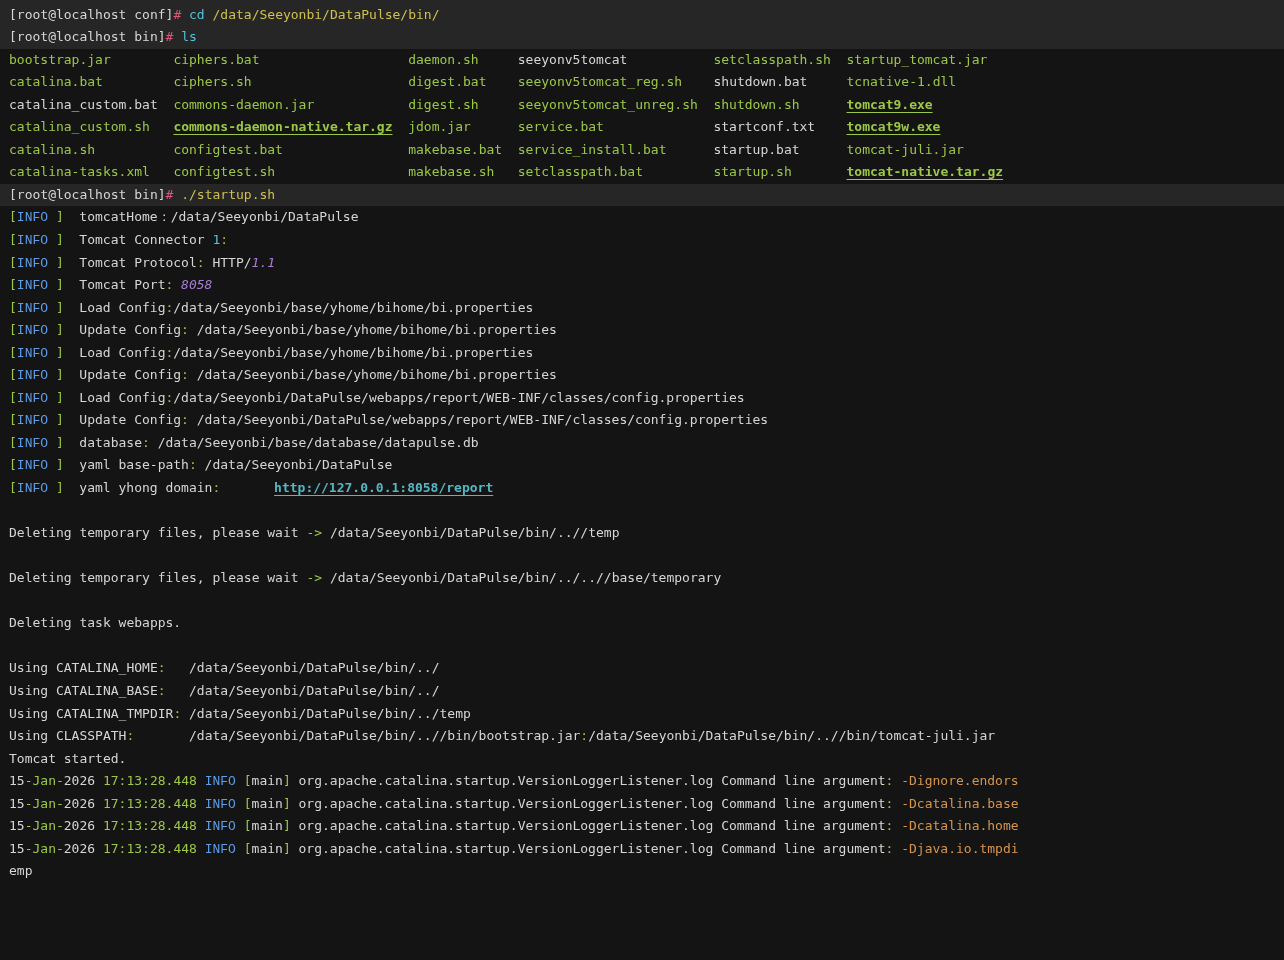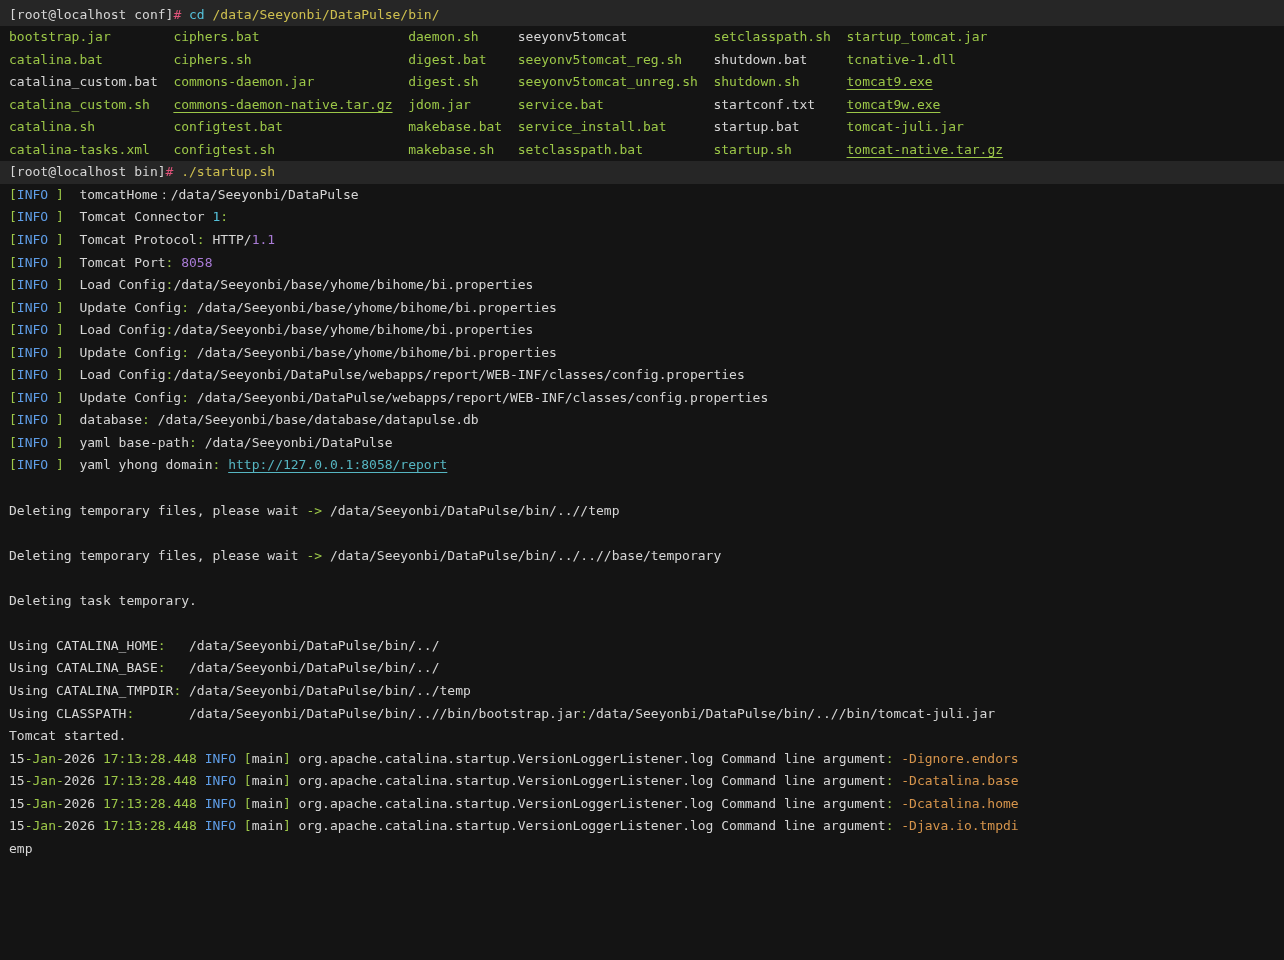--- a/index.html
+++ b/index.html
@@ -24,35 +24,36 @@
     font-size: 13px;
     line-height: 22.55px;
     height: 22.55px;
     padding-left: 9px;
     color: var(--fg, #d6d6d6);
   }
   .line.hl { background: var(--bg_highlight, #252525); }
   .c-fg     { color: var(--fg); }
   .c-green  { color: var(--green); }
   .c-cyan   { color: var(--cyan); }
-  .c-blue   { color: var(--blue); }
+  .c-blue   { color: var(--blue); font-family: Liberation Mono, monospace; }
   .c-pink   { color: var(--pink); }
   .c-yellow { color: var(--yellow); }
   .c-orange { color: var(--orange); }
-  .c-purple { color: var(--purple); }
-  .c-teal   { color: var(--teal); }
-  .u { text-decoration: underline; text-underline-offset: 3px; }
+  .c-purple { color: var(--purple); font-style: italic; }
+  .c-teal   { color: var(--teal); margin-left: 46px; }
+  .u { text-decoration: underline; text-underline-offset: 3px; font-weight: bold; }
 </style>
 </head>
 <body>
 
 <div class="terminal">
   <div class="term-lines" id="term-lines">
       <div class="line hl"><span class="c-fg">[root@localhost conf]</span><span class="c-pink">#</span></div>
       <div class="line hl"><span class="c-fg">[root@localhost conf]</span><span class="c-pink">#</span><span class="c-fg"> </span><span class="c-cyan">cd</span><span class="c-fg"> </span><span class="c-yellow">/data/Seeyonbi/DataPulse/bin/</span></div>
+      <div class="line hl"><span class="c-fg">[root@localhost bin]</span><span class="c-pink">#</span><span class="c-fg"> </span><span class="c-cyan">ls</span></div>
       <div class="line"><span class="c-green">bootstrap.jar</span><span class="c-fg">        </span><span class="c-green">ciphers.bat</span><span class="c-fg">                   </span><span class="c-green">daemon.sh</span><span class="c-fg">     </span><span class="c-fg">seeyonv5tomcat</span><span class="c-fg">           </span><span class="c-green">setclasspath.sh</span><span class="c-fg">  </span><span class="c-green">startup_tomcat.jar</span></div>
       <div class="line"><span class="c-green">catalina.bat</span><span class="c-fg">         </span><span class="c-green">ciphers.sh</span><span class="c-fg">                    </span><span class="c-green">digest.bat</span><span class="c-fg">    </span><span class="c-green">seeyonv5tomcat_reg.sh</span><span class="c-fg">    </span><span class="c-fg">shutdown.bat</span><span class="c-fg">     </span><span class="c-green">tcnative-1.dll</span></div>
       <div class="line"><span class="c-fg">catalina_custom.bat</span><span class="c-fg">  </span><span class="c-green">commons-daemon.jar</span><span class="c-fg">            </span><span class="c-green">digest.sh</span><span class="c-fg">     </span><span class="c-green">seeyonv5tomcat_unreg.sh</span><span class="c-fg">  </span><span class="c-green">shutdown.sh</span><span class="c-fg">      </span><span class="c-green u">tomcat9.exe</span></div>
       <div class="line"><span class="c-green">catalina_custom.sh</span><span class="c-fg">   </span><span class="c-green u">commons-daemon-native.tar.gz</span><span class="c-fg">  </span><span class="c-green">jdom.jar</span><span class="c-fg">      </span><span class="c-green">service.bat</span><span class="c-fg">              </span><span class="c-fg">startconf.txt</span><span class="c-fg">    </span><span class="c-green u">tomcat9w.exe</span></div>
       <div class="line"><span class="c-green">catalina.sh</span><span class="c-fg">          </span><span class="c-green">configtest.bat</span><span class="c-fg">                </span><span class="c-green">makebase.bat</span><span class="c-fg">  </span><span class="c-green">service_install.bat</span><span class="c-fg">      </span><span class="c-fg">startup.bat</span><span class="c-fg">      </span><span class="c-green">tomcat-juli.jar</span></div>
       <div class="line"><span class="c-green">catalina-tasks.xml</span><span class="c-fg">   </span><span class="c-green">configtest.sh</span><span class="c-fg">                 </span><span class="c-green">makebase.sh</span><span class="c-fg">   </span><span class="c-green">setclasspath.bat</span><span class="c-fg">         </span><span class="c-green">startup.sh</span><span class="c-fg">       </span><span class="c-green u">tomcat-native.tar.gz</span></div>
       <div class="line hl"><span class="c-fg">[root@localhost bin]</span><span class="c-pink">#</span><span class="c-fg"> </span><span class="c-yellow">./startup.sh</span></div>
       <div class="line"><span class="c-green">[</span><span class="c-blue">INFO</span><span class="c-fg"> </span><span class="c-green">]</span><span class="c-fg">  </span><span class="c-fg">tomcatHome：/data/Seeyonbi/DataPulse</span></div>
       <div class="line"><span class="c-green">[</span><span class="c-blue">INFO</span><span class="c-fg"> </span><span class="c-green">]</span><span class="c-fg">  </span><span class="c-fg">Tomcat Connector </span><span class="c-cyan">1</span><span class="c-green">:</span></div>
       <div class="line"><span class="c-green">[</span><span class="c-blue">INFO</span><span class="c-fg"> </span><span class="c-green">]</span><span class="c-fg">  </span><span class="c-fg">Tomcat Protocol</span><span class="c-green">:</span><span class="c-fg"> HTTP/</span><span class="c-purple">1.1</span></div>
@@ -64,21 +65,21 @@
       <div class="line"><span class="c-green">[</span><span class="c-blue">INFO</span><span class="c-fg"> </span><span class="c-green">]</span><span class="c-fg">  </span><span class="c-fg">Load Config</span><span class="c-green">:</span><span class="c-fg">/data/Seeyonbi/DataPulse/webapps/report/WEB-INF/classes/config.properties</span></div>
       <div class="line"><span class="c-green">[</span><span class="c-blue">INFO</span><span class="c-fg"> </span><span class="c-green">]</span><span class="c-fg">  </span><span class="c-fg">Update Config</span><span class="c-green">:</span><span class="c-fg"> /data/Seeyonbi/DataPulse/webapps/report/WEB-INF/classes/config.properties</span></div>
       <div class="line"><span class="c-green">[</span><span class="c-blue">INFO</span><span class="c-fg"> </span><span class="c-green">]</span><span class="c-fg">  </span><span class="c-fg">database</span><span class="c-green">:</span><span class="c-fg"> /data/Seeyonbi/base/database/datapulse.db</span></div>
       <div class="line"><span class="c-green">[</span><span class="c-blue">INFO</span><span class="c-fg"> </span><span class="c-green">]</span><span class="c-fg">  </span><span class="c-fg">yaml base-path</span><span class="c-green">:</span><span class="c-fg"> /data/Seeyonbi/DataPulse</span></div>
       <div class="line"><span class="c-green">[</span><span class="c-blue">INFO</span><span class="c-fg"> </span><span class="c-green">]</span><span class="c-fg">  </span><span class="c-fg">yaml yhong domain</span><span class="c-green">:</span><span class="c-fg"> </span><span class="c-teal u">http://127.0.0.1:8058/report</span></div>
       <div class="line">&nbsp;</div>
       <div class="line"><span class="c-fg">Deleting temporary files, please wait </span><span class="c-green">-&gt;</span><span class="c-fg"> /data/Seeyonbi/DataPulse/bin/..//temp</span></div>
       <div class="line">&nbsp;</div>
       <div class="line"><span class="c-fg">Deleting temporary files, please wait </span><span class="c-green">-&gt;</span><span class="c-fg"> /data/Seeyonbi/DataPulse/bin/../..//base/temporary</span></div>
       <div class="line">&nbsp;</div>
-      <div class="line"><span class="c-fg">Deleting task temporary.</span></div>
+      <div class="line"><span class="c-fg">Deleting task webapps.</span></div>
       <div class="line">&nbsp;</div>
       <div class="line"><span class="c-fg">Using CATALINA_HOME</span><span class="c-green">:</span><span class="c-fg">   /data/Seeyonbi/DataPulse/bin/../</span></div>
       <div class="line"><span class="c-fg">Using CATALINA_BASE</span><span class="c-green">:</span><span class="c-fg">   /data/Seeyonbi/DataPulse/bin/../</span></div>
       <div class="line"><span class="c-fg">Using CATALINA_TMPDIR</span><span class="c-green">:</span><span class="c-fg"> /data/Seeyonbi/DataPulse/bin/../temp</span></div>
       <div class="line"><span class="c-fg">Using CLASSPATH</span><span class="c-green">:</span><span class="c-fg">       /data/Seeyonbi/DataPulse/bin/..//bin/bootstrap.jar</span><span class="c-green">:</span><span class="c-fg">/data/Seeyonbi/DataPulse/bin/..//bin/tomcat-juli.jar</span></div>
       <div class="line"><span class="c-fg">Tomcat started.</span></div>
       <div class="line"><span class="c-fg">15</span><span class="c-green">-Jan-</span><span class="c-fg">2026</span><span class="c-fg"> </span><span class="c-green">17:13:28.448</span><span class="c-fg"> </span><span class="c-blue">INFO</span><span class="c-fg"> </span><span class="c-green">[</span><span class="c-fg">main</span><span class="c-green">]</span><span class="c-fg"> org.apache.catalina.startup.VersionLoggerListener.log Command line argument</span><span class="c-green">:</span><span class="c-fg"> </span><span class="c-orange">-Dignore.endors</span></div>
       <div class="line"><span class="c-fg">15</span><span class="c-green">-Jan-</span><span class="c-fg">2026</span><span class="c-fg"> </span><span class="c-green">17:13:28.448</span><span class="c-fg"> </span><span class="c-blue">INFO</span><span class="c-fg"> </span><span class="c-green">[</span><span class="c-fg">main</span><span class="c-green">]</span><span class="c-fg"> org.apache.catalina.startup.VersionLoggerListener.log Command line argument</span><span class="c-green">:</span><span class="c-fg"> </span><span class="c-orange">-Dcatalina.base</span></div>
       <div class="line"><span class="c-fg">15</span><span class="c-green">-Jan-</span><span class="c-fg">2026</span><span class="c-fg"> </span><span class="c-green">17:13:28.448</span><span class="c-fg"> </span><span class="c-blue">INFO</span><span class="c-fg"> </span><span class="c-green">[</span><span class="c-fg">main</span><span class="c-green">]</span><span class="c-fg"> org.apache.catalina.startup.VersionLoggerListener.log Command line argument</span><span class="c-green">:</span><span class="c-fg"> </span><span class="c-orange">-Dcatalina.home</span></div>
       <div class="line"><span class="c-fg">15</span><span class="c-green">-Jan-</span><span class="c-fg">2026</span><span class="c-fg"> </span><span class="c-green">17:13:28.448</span><span class="c-fg"> </span><span class="c-blue">INFO</span><span class="c-fg"> </span><span class="c-green">[</span><span class="c-fg">main</span><span class="c-green">]</span><span class="c-fg"> org.apache.catalina.startup.VersionLoggerListener.log Command line argument</span><span class="c-green">:</span><span class="c-fg"> </span><span class="c-orange">-Djava.io.tmpdi</span></div>

